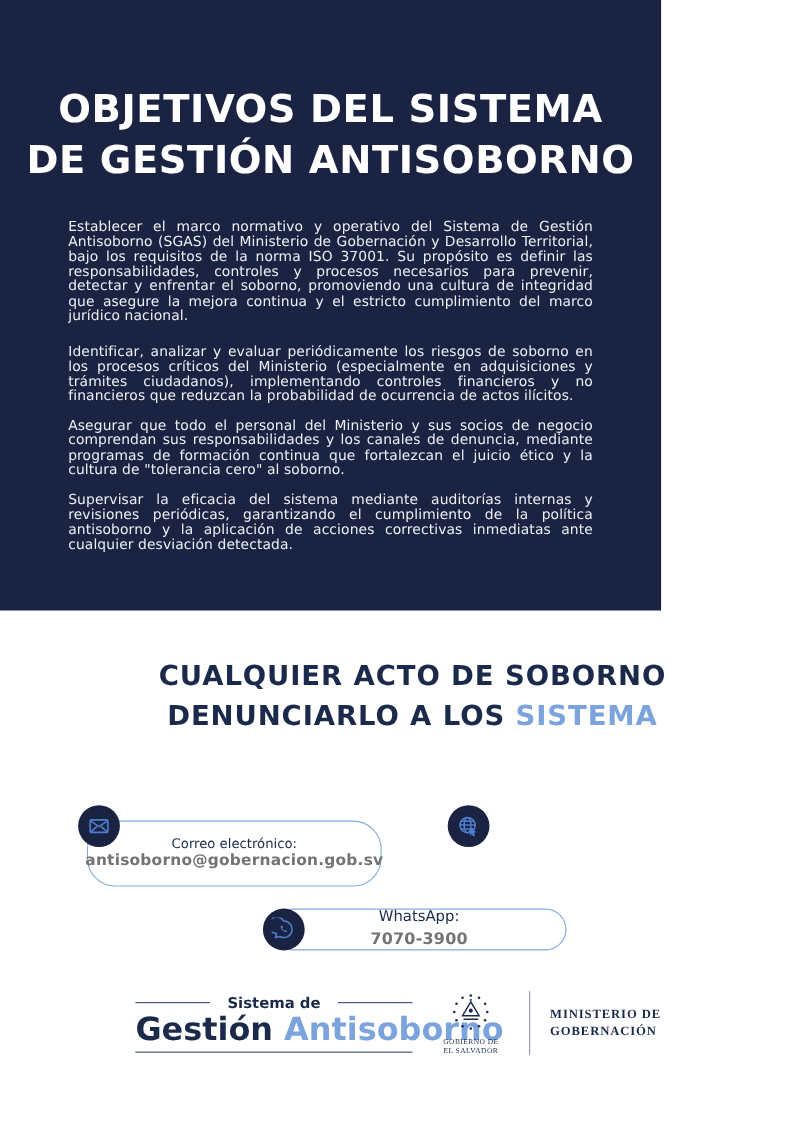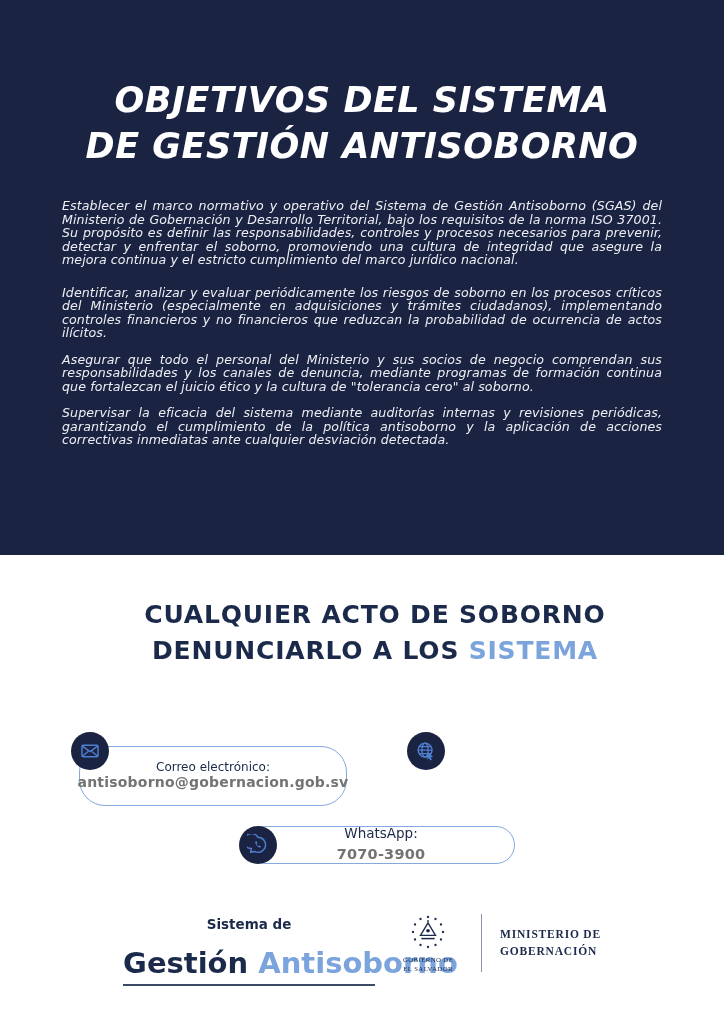--- a/index.html
+++ b/index.html
@@ -12,25 +12,24 @@
     height: 1024px;
     background: #ffffff;
     overflow: hidden;
     margin: 0 auto;
   }
 
   
   .hero {
     position: absolute;
     top: 0; left: 0;
-    width: 724px;
+    width: 601px;
     height: 555px;
     background: #1b2342;
     color: #eef0f5;
-    font-style: italic;
   }
   .hero-title {
     margin-top: 78px;
     text-align: center;
     color: #ffffff;
     font-size: 35px;
     font-weight: 800;
     line-height: 1.3;
     letter-spacing: 0.5px;
   }
@@ -118,21 +117,20 @@
     display: flex;
     align-items: center;
     justify-content: center;
     gap: 18px;
   }
   .brand { width: 252px; color: #1b2a4a; }
   .brand-top {
     display: flex;
     align-items: center;
     gap: 16px;
-    flex-direction: column;
   }
   .brand-top .rule { flex: 1; height: 1.5px; background: #3c4precision; background: #3d4a66; }
   .brand-top .brand-top-text {
     font-size: 13.5px;
     font-weight: 800;
     color: #1b2a4a;
     white-space: nowrap;
   }
   .brand-main {
     text-align: center;

